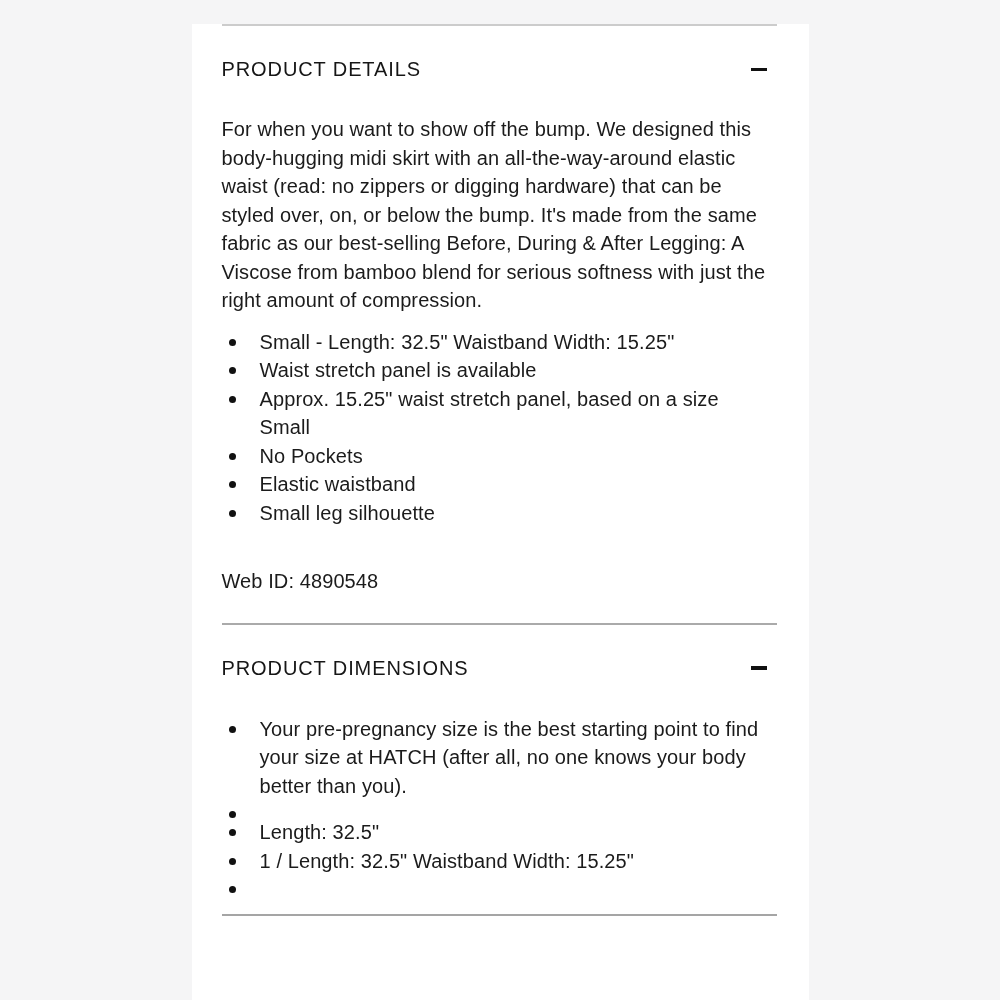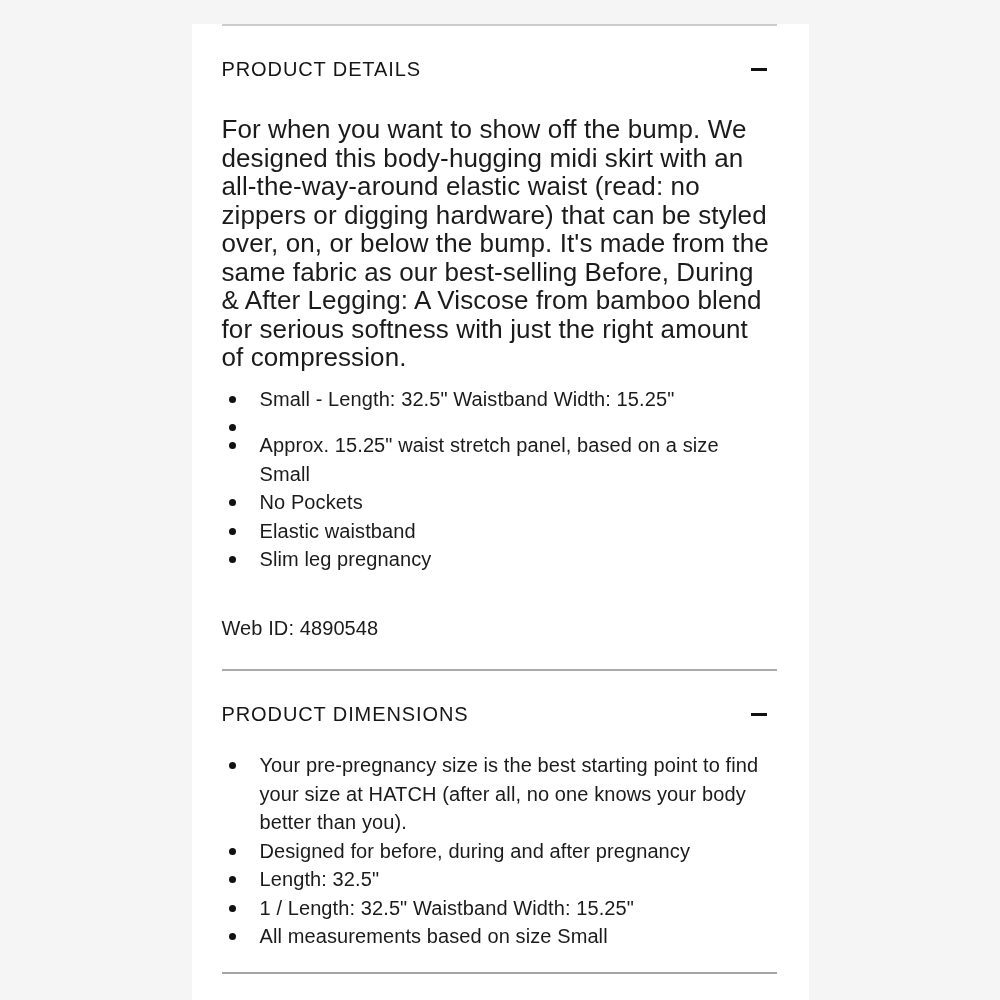--- a/index.html
+++ b/index.html
@@ -44,31 +44,31 @@
   .minus-icon {
     display: inline-block;
     width: 16px;
     height: 3.5px;
     background: #111111;
     margin-right: 10px;
     flex: 0 0 auto;
   }
   .description {
     margin-top: 34px;
-    font-size: 26px;
+    font-size: 20px;
     line-height: 28.5px;
     letter-spacing: 0.1px;
     color: #1b1b1b;
     max-width: 552px;
   }
   ul.bullets {
     list-style: none;
     margin-top: 13px;
   }
-  ul.bullets.dims { margin-top: 25px; }
+  ul.bullets.dims { margin-top: 35px; }
   ul.bullets li {
     display: flex;
     align-items: flex-start;
     font-size: 20px;
     line-height: 28.5px;
     letter-spacing: 0.1px;
   }
   .dot {
     flex: 0 0 auto;
     width: 7px;
@@ -99,66 +99,65 @@
 
   <p class="description">For when you want to show off the bump. We designed this body-hugging midi skirt with an all-the-way-around elastic waist (read: no zippers or digging hardware) that can be styled over, on, or below the bump. It's made from the same fabric as our best-selling Before, During &amp; After Legging: A Viscose from bamboo blend for serious softness with just the right amount of compression.</p>
 
   <ul class="bullets">
     <li>
       <span class="dot"></span>
       <span class="li-text">Small - Length: 32.5" Waistband Width: 15.25"</span>
     </li>
     <li>
       <span class="dot"></span>
+      <span class="li-text">Waist stretch panel is available</span>
     </li>
     <li>
       <span class="dot"></span>
       <span class="li-text">Approx. 15.25" waist stretch panel, based on a size Small</span>
     </li>
     <li>
       <span class="dot"></span>
       <span class="li-text">No Pockets</span>
     </li>
     <li>
       <span class="dot"></span>
       <span class="li-text">Elastic waistband</span>
     </li>
     <li>
       <span class="dot"></span>
-      <span class="li-text">Slim leg pregnancy</span>
+      <span class="li-text">Small leg silhouette</span>
     </li>
   </ul>
 
   <p class="web-id">Web ID: 4890548</p>
 
   <hr class="divider mid">
 
   <div class="section-header">
     <span class="section-title">PRODUCT DIMENSIONS</span>
     <span class="minus-icon"></span>
   </div>
 
   <ul class="bullets dims">
     <li>
       <span class="dot"></span>
       <span class="li-text">Your pre-pregnancy size is the best starting point to find your size at HATCH (after all, no one knows your body better than you).</span>
     </li>
     <li>
       <span class="dot"></span>
-      <span class="li-text">Designed for before, during and after pregnancy</span>
     </li>
     <li>
       <span class="dot"></span>
       <span class="li-text">Length: 32.5"</span>
     </li>
     <li>
       <span class="dot"></span>
       <span class="li-text">1 / Length: 32.5" Waistband Width: 15.25"</span>
     </li>
     <li>
       <span class="dot"></span>
-      <span class="li-text">All measurements based on size Small</span>
     </li>
   </ul>
 
   <hr class="divider bottom">
 
 </div>
 
 </body></html>

